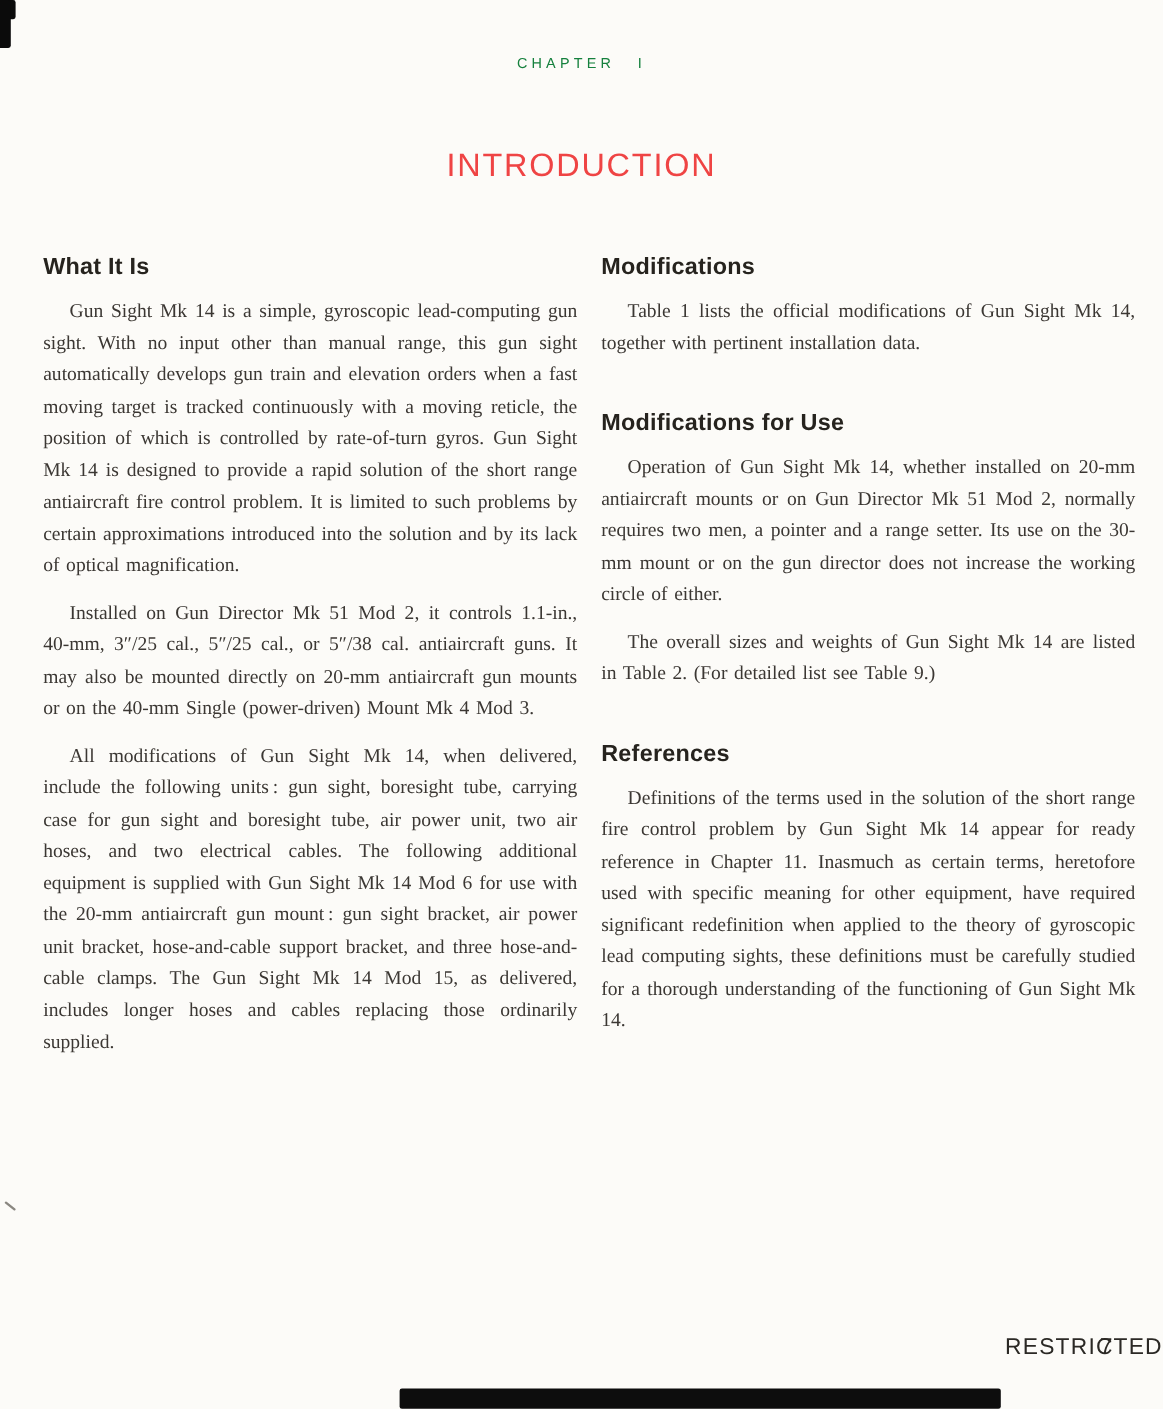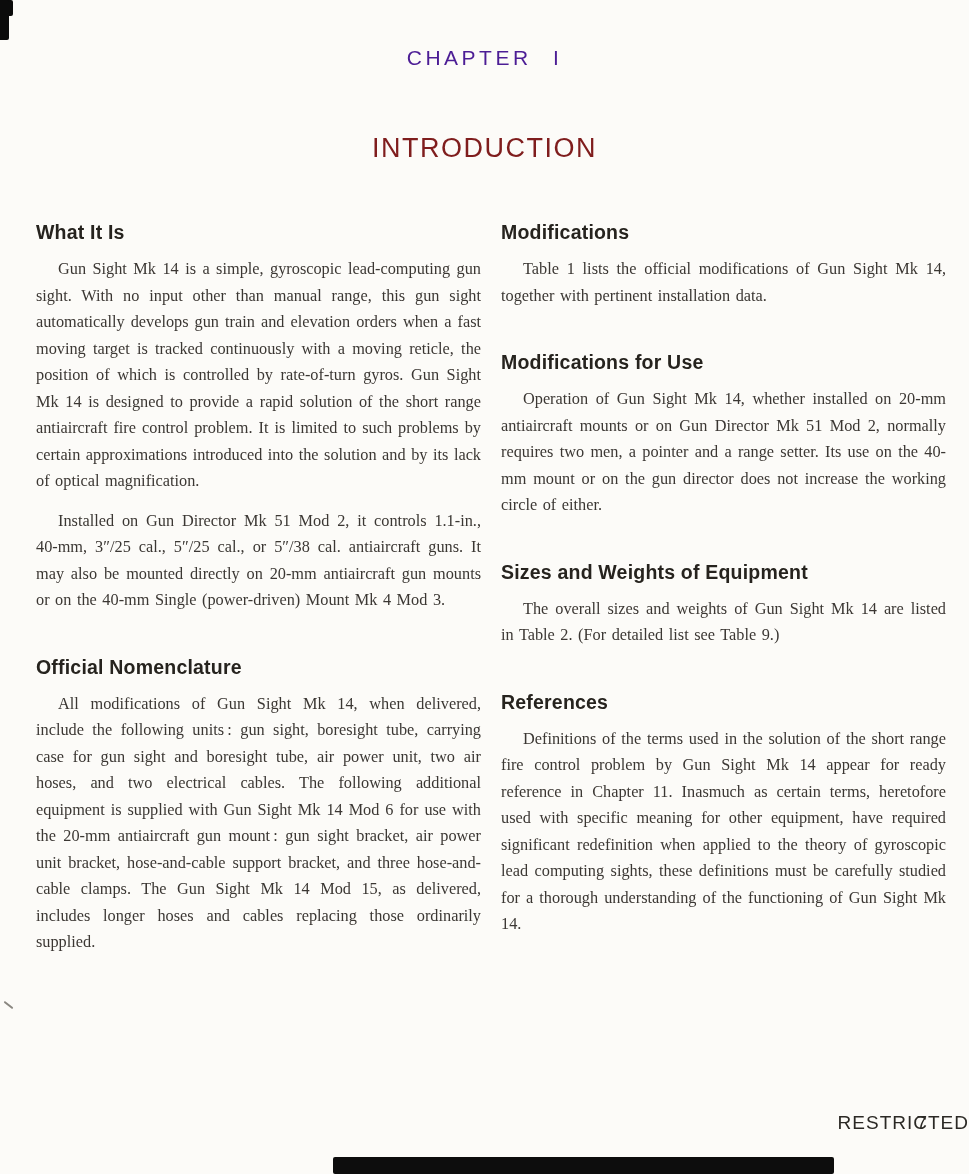--- a/index.html
+++ b/index.html
@@ -27,31 +27,31 @@
     position: absolute; left: 333px; top: 1157px;
     width: 501px; height: 17px; background: #0d0d0d;
     border-radius: 2px;
   }
 
   
   .chapter {
     margin-top: 46px;
     text-align: center;
     font-family: "Liberation Sans", sans-serif;
-    font-size: 21px; font-weight: 400;
+    font-size: 12px; font-weight: 400;
     letter-spacing: 3.5px; word-spacing: 12px;
-    color: #4c1d95;
+    color: #15803d;
   }
   .title {
     margin: 63px 0 0 0;
     text-align: center;
     font-family: "Liberation Sans", sans-serif;
     font-size: 27px; font-weight: 400;
     letter-spacing: 1.5px;
-    color: #7f1d1d;
+    color: #ef4444;
   }
 
   
   .columns {
     margin: 57px 23px 2px 36px;
     display: grid;
     grid-template-columns: 1fr 1fr;
     column-gap: 20px;
     align-items: start;
   }
@@ -100,32 +100,30 @@
   <div class="chapter">CHAPTER I</div>
   <h1 class="title">INTRODUCTION</h1>
 
   <div class="columns">
 
     <div class="col">
       <h2>What It Is</h2>
       <p>Gun Sight Mk 14 is a simple, gyroscopic lead-computing gun sight.  With no input other than manual range, this gun sight automatically develops gun train and elevation orders when a fast moving target is tracked continuously with a moving reticle, the position of which is controlled by rate-of-turn gyros.  Gun Sight Mk 14 is designed to provide a rapid solution of the short range antiaircraft fire control problem.  It is limited to such problems by certain approximations introduced into the solution and by its lack of optical magnification.</p>
       <p>Installed on Gun Director Mk 51 Mod 2, it controls 1.1-in., 40-mm, 3″/25 cal., 5″/25 cal., or 5″/38 cal. antiaircraft guns.  It may also be mounted directly on 20-mm antiaircraft gun mounts or on the 40-mm Single (power-driven) Mount Mk 4 Mod 3.</p>
 
-      <h2>Official Nomenclature</h2>
       <p>All modifications of Gun Sight Mk 14, when delivered, include the following units : gun sight, boresight tube, carrying case for gun sight and boresight tube, air power unit, two air hoses, and two electrical cables.  The following additional equipment is supplied with Gun Sight Mk 14 Mod 6 for use with the 20-mm antiaircraft gun mount : gun sight bracket, air power unit bracket, hose-and-cable support bracket, and three hose-and-cable clamps.  The Gun Sight Mk 14 Mod 15, as delivered, includes longer hoses and cables replacing those ordinarily supplied.</p>
     </div>
 
     <div class="col">
       <h2>Modifications</h2>
       <p>Table 1 lists the official modifications of Gun Sight Mk 14, together with pertinent installation data.</p>
 
       <h2>Modifications for Use</h2>
-      <p class="tight">Operation of Gun Sight Mk 14, whether installed on 20-mm antiaircraft mounts or on Gun Director Mk 51 Mod 2, normally requires two men, a pointer and a range setter.  Its use on the 40-mm mount or on the gun director does not increase the working circle of either.</p>
+      <p class="tight">Operation of Gun Sight Mk 14, whether installed on 20-mm antiaircraft mounts or on Gun Director Mk 51 Mod 2, normally requires two men, a pointer and a range setter.  Its use on the 30-mm mount or on the gun director does not increase the working circle of either.</p>
 
-      <h2>Sizes and Weights of Equipment</h2>
       <p>The overall sizes and weights of Gun Sight Mk 14 are listed in Table 2.  (For detailed list see Table 9.)</p>
 
       <h2>References</h2>
       <p>Definitions of the terms used in the solution of the short range fire control problem by Gun Sight Mk 14 appear for ready reference in Chapter 11. Inasmuch as certain terms, heretofore used with specific meaning for other equipment, have required significant redefinition when applied to the theory of gyroscopic lead computing sights, these definitions must be carefully studied for a thorough understanding of the functioning of Gun Sight Mk 14.</p>
     </div>
 
   </div>
 
   <div class="footer">
     <span class="classification">RESTRICTED</span>

